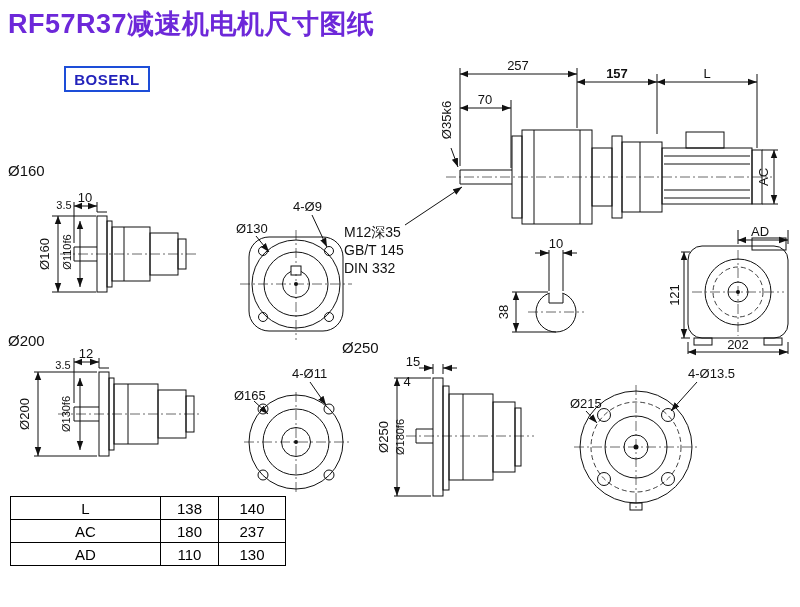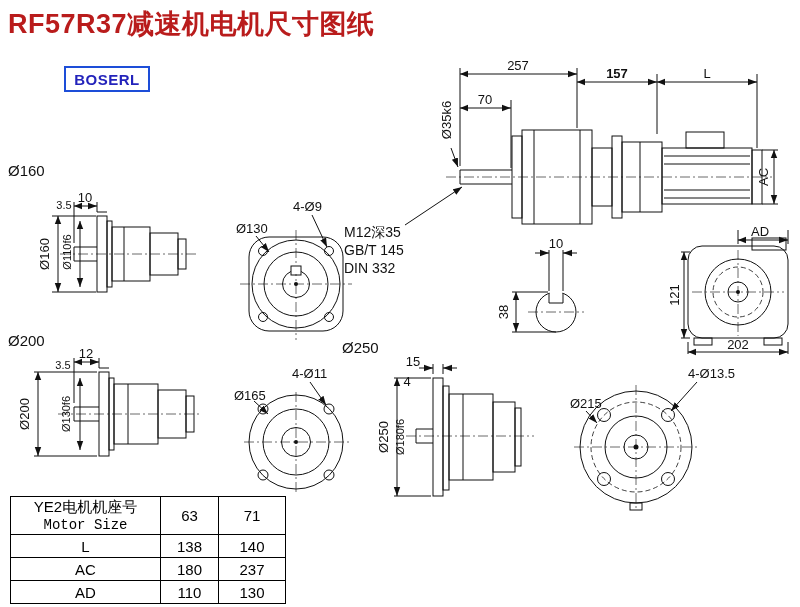--- a/index.html
+++ b/index.html
@@ -1,19 +1,19 @@
 <!DOCTYPE html>
 <html><head>
 <meta charset="utf-8">
 <style>
   * { margin:0; padding:0; box-sizing:border-box; }
   html,body { width:800px; height:607px; }
   body { background:#fff; font-family:"Liberation Sans", sans-serif; position:relative; overflow:hidden; }
 
-  .title { position:absolute; left:8px; top:6px; font-size:27px; font-weight:bold; color:#b91c1c; letter-spacing:0.5px; }
+  .title { position:absolute; left:8px; top:6px; font-size:27px; font-weight:bold; color:#6d28d9; letter-spacing:0.5px; }
   .logo { position:absolute; left:64px; top:66px; width:86px; height:26px; border:2px solid #1d4ed8;
           display:flex; align-items:center; justify-content:center; background:#fff; }
   .logo span { color:#2323bb; font-weight:bold; font-size:15px; letter-spacing:0.5px; }
 
   svg.art { position:absolute; left:0; top:0; }
   .art text { font-family:"Liberation Sans", sans-serif; font-size:13px; fill:#111; text-anchor:middle; }
   .art text.small { font-size:11px; }
   .art text.sec { font-size:15px; text-anchor:start; }
   .art text.note { font-size:14px; text-anchor:start; }
   .art text.lbl { font-size:13px; text-anchor:start; }
@@ -260,28 +260,20 @@
   </g>
 </svg>
 
 <table class="size-table">
   <colgroup>
       <col style="width:150px">
       <col style="width:58px">
       <col style="width:67px">
     </colgroup>
   <tbody>
-      <tr>
-    <td class="hdr">
-      <div>YE2电机机座号</div>
-      <div class="en">Motor Size</div>
-    </td>
-    <td>63</td>
-    <td>71</td>
-  </tr>
   <tr>
     <td>L</td>
     <td>138</td>
     <td>140</td>
   </tr>
   <tr>
     <td>AC</td>
     <td>180</td>
     <td>237</td>
   </tr>

